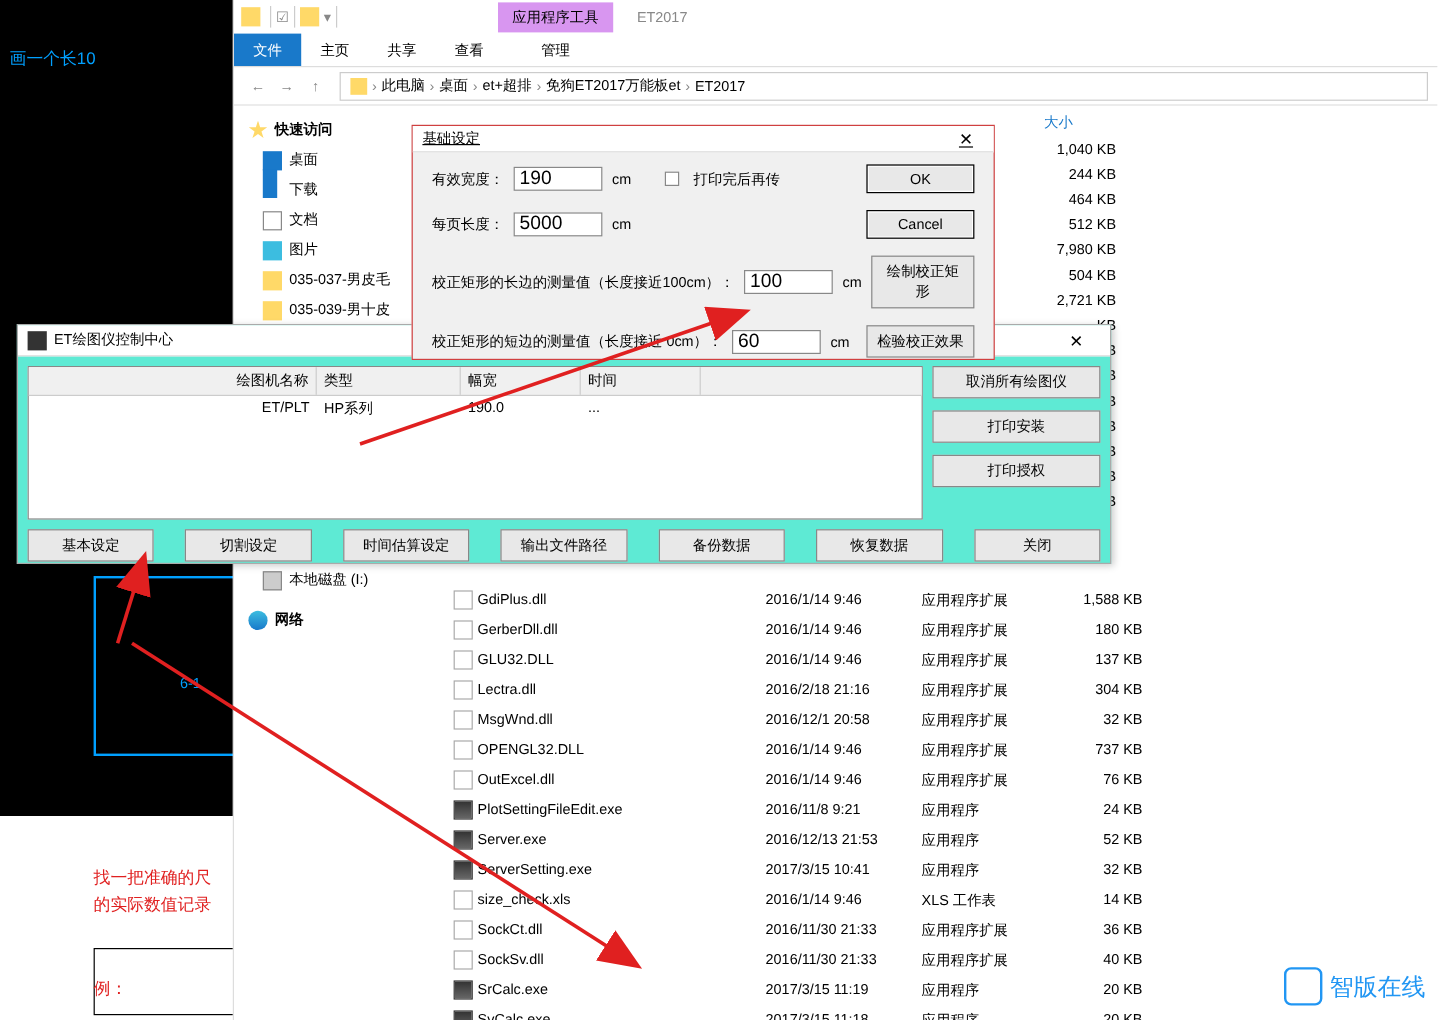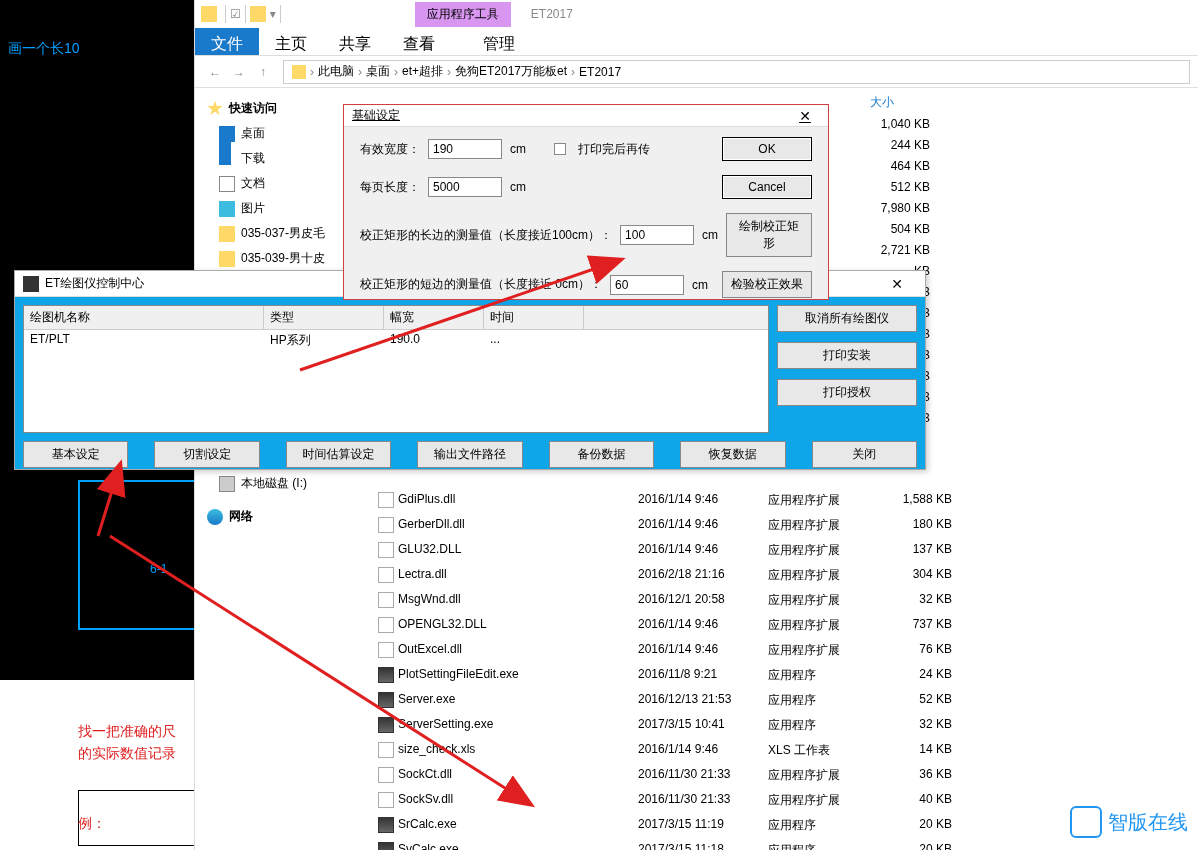--- a/index.html
+++ b/index.html
@@ -14,21 +14,21 @@
 .cad-note2 { position: absolute; left: 78px; top: 815px; color: #e02020; font-size: 14px; }
 .cad-box { position: absolute; left: 78px; top: 790px; width: 120px; height: 56px; border: 1px solid #000; }
 
 
 .explorer { position: absolute; left: 194px; top: 0; right: 0; height: 850px; background: #fff; border-left: 1px solid #ddd; }
 .titlebar { height: 28px; background: #fff; display: flex; align-items: center; padding: 0 6px; font-size: 12px; }
 .titlebar .folder-ico { width: 16px; height: 16px; background: #ffd968; margin-right: 4px; }
 .titlebar .sep { width: 1px; height: 18px; background: #ccc; margin: 0 4px; }
 .titlebar .pink-tab { background: #d896f0; padding: 4px 12px; font-size: 12px; margin-left: 130px; }
 .titlebar .title-txt { margin-left: 20px; color: #888; }
-.ribbon { height: 28px; display: flex; align-items: stretch; font-size: 16px; border-bottom: 1px solid #ddd; }
+.ribbon { height: 28px; display: flex; align-items: stretch; font-size: 12px; border-bottom: 1px solid #ddd; }
 .ribbon .tab { padding: 6px 16px; cursor: pointer; }
 .ribbon .tab.active { background: #1979ca; color: #fff; }
 .addrbar { height: 32px; display: flex; align-items: center; padding: 4px 8px; border-bottom: 1px solid #e0e0e0; font-size: 12px; }
 .addrbar .navbtn { width: 24px; height: 24px; display: flex; align-items: center; justify-content: center; color: #888; cursor: pointer; }
 .addrbar .breadcrumb { flex: 1; border: 1px solid #ccc; height: 24px; display: flex; align-items: center; padding: 0 6px; margin-left: 8px; }
 .addrbar .breadcrumb span { margin: 0 2px; }
 .addrbar .crumb-sep { color: #888; margin: 0 4px; }
 
 .explorer-body { display: flex; height: calc(100% - 88px); }
 .sidebar { width: 175px; padding: 8px 0; font-size: 12px; overflow: hidden; }
@@ -50,44 +50,44 @@
 .col-name { width: 260px; }
 .col-date { width: 130px; }
 .col-type { width: 110px; }
 .col-size { width: 90px; text-align: right; }
 .fl-row { display: flex; padding: 2px 0; cursor: pointer; }
 .fl-row > div { padding: 2px 8px; overflow: hidden; white-space: nowrap; }
 .fl-row .ico { display: inline-block; width: 16px; height: 16px; margin-right: 4px; vertical-align: middle; background: #fff; border: 1px solid #aaa; }
 .fl-row .ico.exe { background: linear-gradient(#333,#666); border-color: #333; }
 
 
-.plotter-dlg { position: absolute; left: 14px; top: 270px; width: 912px; height: 200px; background: #0ea5e9; border: 1px solid #aaa; box-shadow: 2px 2px 6px rgba(0,0,0,0.2); }
+.plotter-dlg { position: absolute; left: 14px; top: 270px; width: 912px; height: 200px; background: #5eead4; border: 1px solid #aaa; box-shadow: 2px 2px 6px rgba(0,0,0,0.2); }
 .plotter-dlg .dlg-title { height: 26px; background: #fff; display: flex; align-items: center; padding: 0 8px; font-size: 12px; border-bottom: 1px solid #ddd; }
 .plotter-dlg .dlg-title .ico { width: 16px; height: 16px; background: #333; margin-right: 6px; }
 .plotter-dlg .dlg-close { margin-left: auto; width: 40px; text-align: center; cursor: pointer; font-size: 14px; }
 .plotter-body { padding: 8px; display: flex; gap: 8px; }
 .plotter-table { flex: 1; background: #fff; border: 1px solid #888; font-size: 12px; height: 128px; }
 .plotter-table .pt-head { display: flex; background: #f0f0f0; border-bottom: 1px solid #ccc; }
 .plotter-table .pt-head > div { padding: 3px 6px; border-right: 1px solid #ccc; }
 .plotter-table .pt-row { display: flex; }
 .plotter-table .pt-row > div { padding: 2px 6px; }
-.pt-c1 { width: 240px; } .pt-c2 { width: 120px; } .pt-c3 { width: 100px; } .pt-c4 { width: 100px; }
+.pt-c1 { width: 240px; text-align: right; } .pt-c2 { width: 120px; } .pt-c3 { width: 100px; } .pt-c4 { width: 100px; }
 .plotter-side { width: 140px; display: flex; flex-direction: column; gap: 10px; }
 .btn { background: #e8e8e8; border: 1px solid #888; padding: 4px 8px; font-size: 12px; cursor: pointer; text-align: center; }
 .plotter-bottom { padding: 0 8px 8px; display: flex; gap: 26px; }
 .plotter-bottom .btn { width: 110px; }
 
 
 .settings-dlg { position: absolute; left: 343px; top: 104px; width: 486px; height: 196px; background: #f0f0f0; border: 1px solid #d04040; font-size: 12px; }
 .settings-dlg .dlg-title { height: 22px; background: #fff; display: flex; align-items: center; padding: 0 8px; border-bottom: 1px solid #ddd; text-decoration: underline; }
 .settings-dlg .dlg-close { margin-left: auto; width: 30px; text-align: center; cursor: pointer; font-size: 14px; }
 .settings-body { padding: 10px 16px; }
 .settings-row { display: flex; align-items: center; margin-bottom: 14px; gap: 8px; }
 .settings-row label { white-space: nowrap; }
-.settings-row input[type=text] { width: 74px; height: 20px; border: 1px solid #888; padding: 0 4px; font-size: 12px; background: #fff; }
+.settings-row input[type=text] { width: 74px; height: 20px; border: 1px solid #888; padding: 0 4px; font-size: 16px; background: #fff; }
 .settings-row .unit { margin-right: 20px; }
 .settings-row .ok-btn { margin-left: auto; width: 90px; border: 1px solid #000; box-shadow: inset 0 0 0 1px #fff; }
 .chk { display: inline-block; width: 12px; height: 12px; border: 1px solid #888; background: #fff; margin-right: 4px; vertical-align: middle; }
 
 
 .arrow { position: absolute; pointer-events: none; }
 
 
 .watermark { position: absolute; right: 10px; bottom: 12px; color: #2196f3; font-size: 20px; display: flex; align-items: center; gap: 6px; }
 .watermark .logo { width: 32px; height: 32px; border: 2px solid #2196f3; border-radius: 6px; position: relative; }

